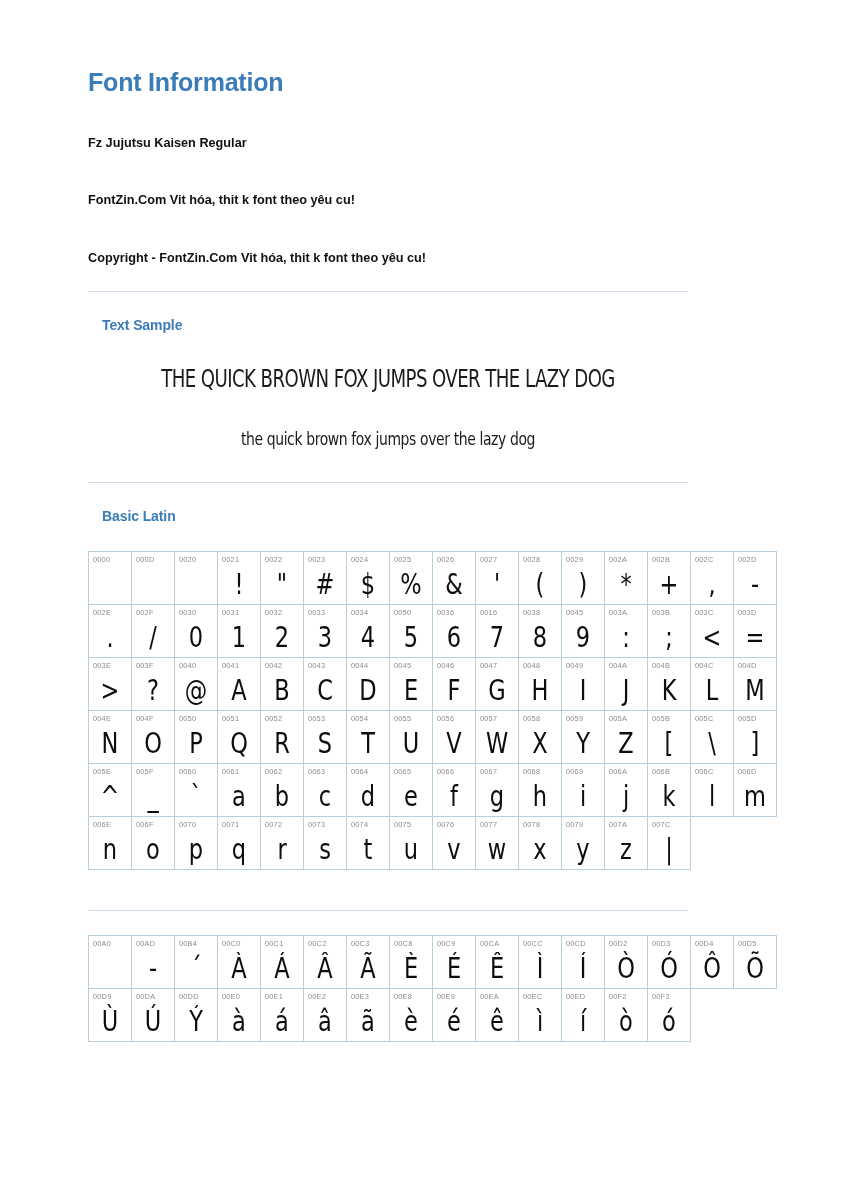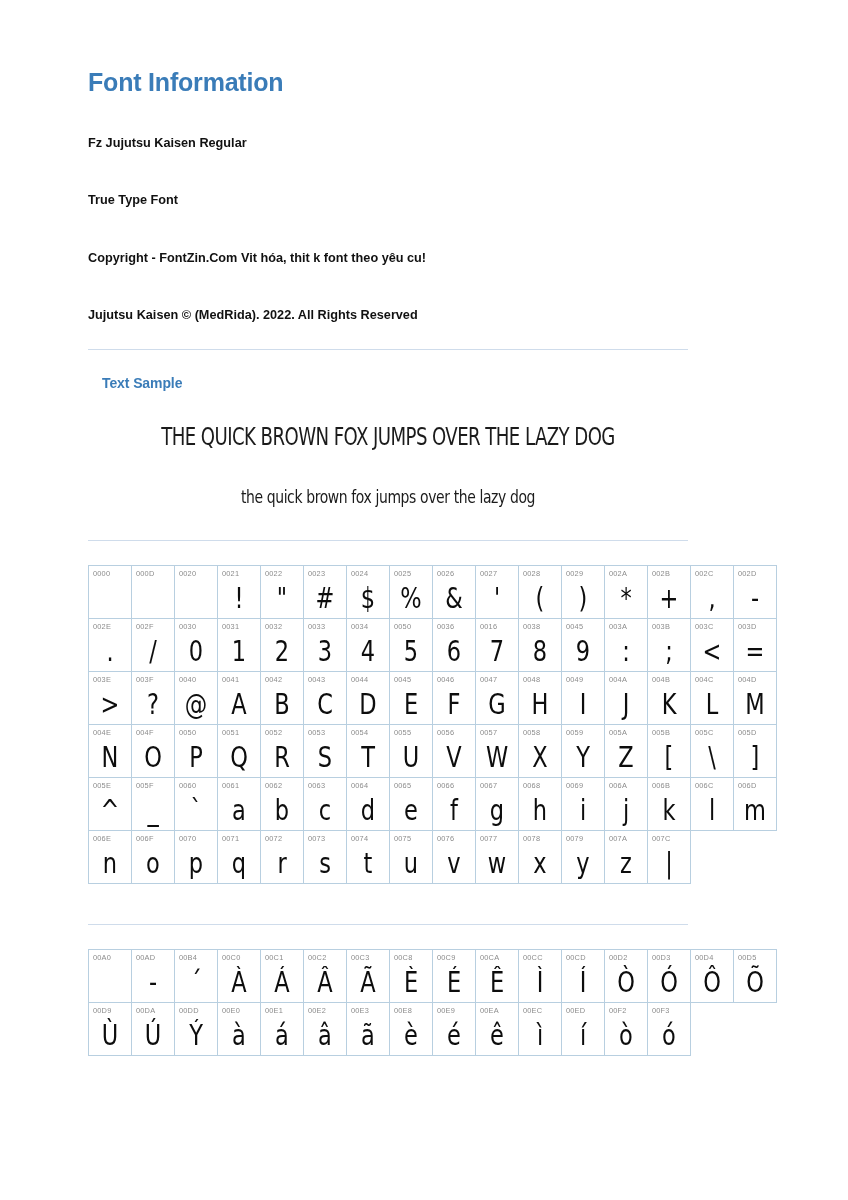--- a/index.html
+++ b/index.html
@@ -138,42 +138,42 @@
 </style>
 </head>
 <body>
 
 <div class="page">
 
   <h1 class="doc-title">Font Information</h1>
 
   <ul class="meta-list">
     <li>Fz Jujutsu Kaisen Regular</li>
-    <li>True Type Font</li>
+    <li>FontZin.Com Vit hóa, thit k font theo yêu cu!</li>
     <li>Copyright - FontZin.Com Vit hóa, thit k font theo yêu cu!</li>
-    <li>Jujutsu Kaisen © (MedRida). 2022. All Rights Reserved</li>
   </ul>
 
   <div class="gap-title-rule"></div>
   <hr class="rule">
   <div class="gap-rule-head"></div>
 
   <h2 class="section-heading">Text Sample</h2>
 
   <div class="sample-area">
     <div class="gap-head-sample"></div>
     <div class="sample-line sample-upper">THE QUICK BROWN FOX JUMPS OVER THE LAZY DOG</div>
     <div class="gap-sample-mid"></div>
     <div class="sample-line sample-lower">the quick brown fox jumps over the lazy dog</div>
     <div class="gap-sample-end"></div>
   </div>
 
   <hr class="rule">
   <div class="gap-rule-head"></div>
 
+  <h2 class="section-heading">Basic Latin</h2>
 
   <div class="gap-head-table"></div>
   <table class="glyph-table">
     <tbody>
         <tr>
           <td>
             <span class="cp">0000</span>
             <span class="glyph"></span>
           </td>
           <td>

